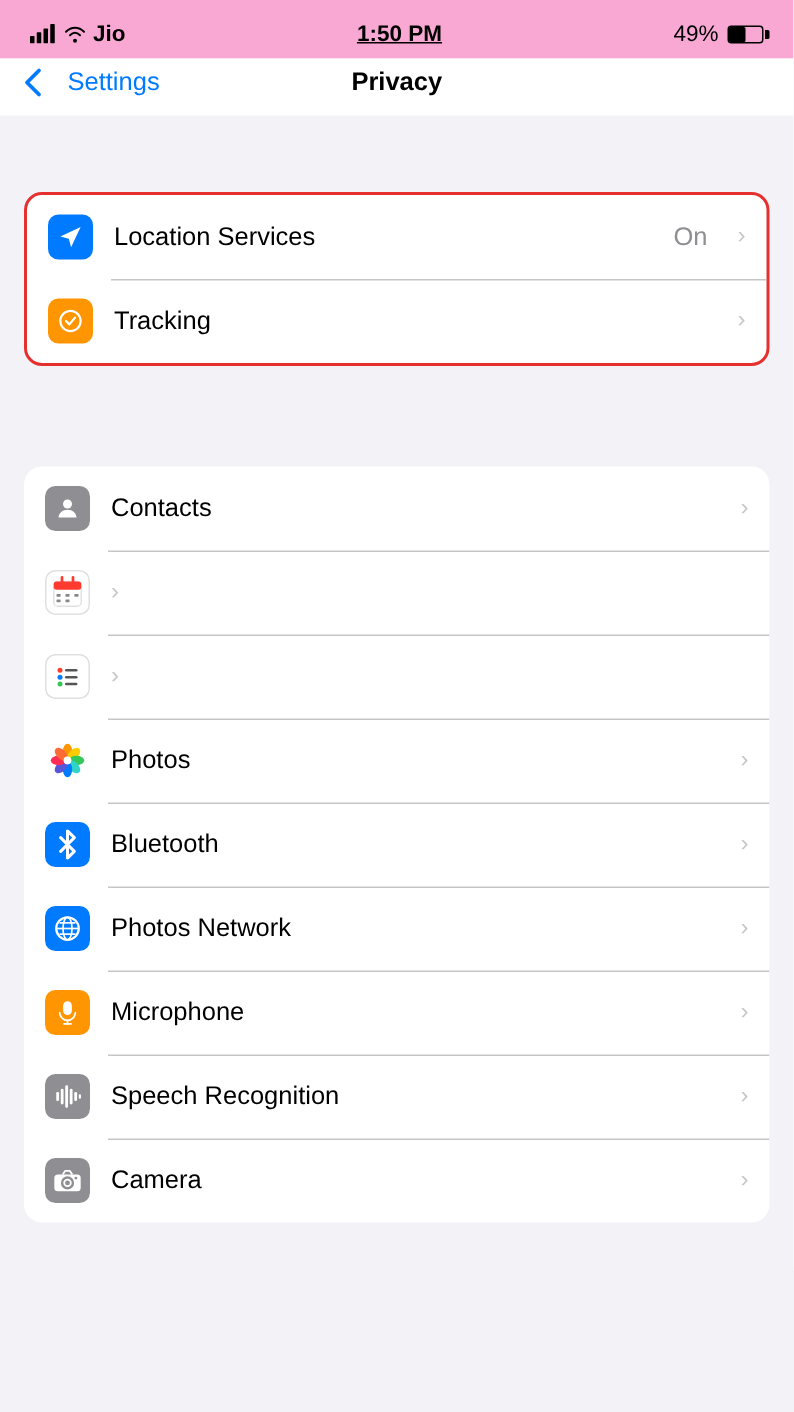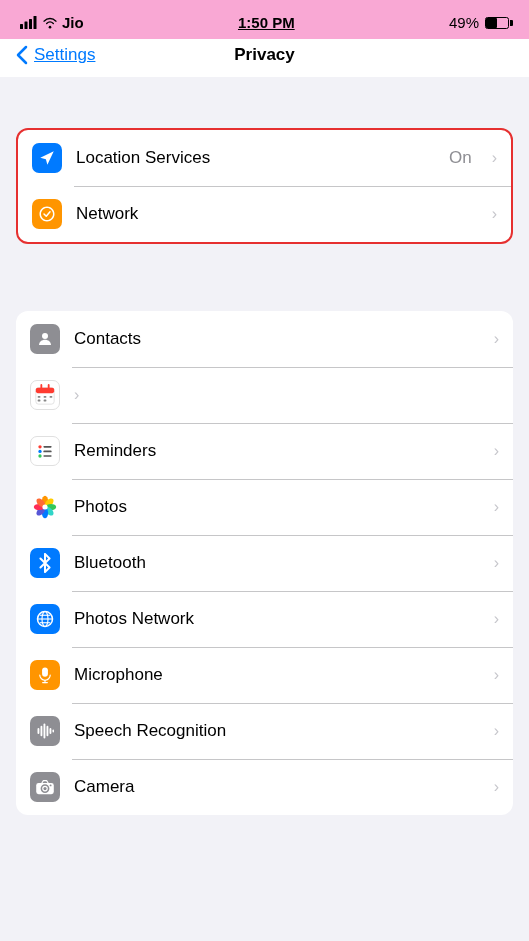--- a/index.html
+++ b/index.html
@@ -75,22 +75,21 @@
       position: relative;
     }
     .nav-back {
       position: absolute;
       left: 16px;
       display: flex;
       align-items: center;
       color: #007aff;
       font-size: 17px;
       cursor: pointer;
-      gap: 6px;
-      text-decoration: underline;
+      gap: 17px;
     }
     .nav-back svg {
       width: 12px;
       height: 20px;
     }
     .nav-title {
       font-size: 17px;
       font-weight: 600;
       text-align: center;
     }
@@ -224,21 +223,21 @@
     </div>
   </div>
 
   <div class="settings-row">
     <div class="row-icon icon-orange">
       <svg width="18" height="18" viewBox="0 0 24 24" fill="white">
         <path d="M12 2C6.48 2 2 6.48 2 12s4.48 10 10 10 10-4.48 10-10S17.52 2 12 2zm0 18c-4.42 0-8-3.58-8-8s3.58-8 8-8 8 3.58 8 8-3.58 8-8 8z"></path>
         <path d="M8 12l3 3 5-6" stroke="white" stroke-width="2" fill="none" stroke-linecap="round" stroke-linejoin="round"></path>
       </svg>
     </div>
-    <span class="row-label">Network</span>
+    <span class="row-label">Tracking</span>
     <div class="row-right">
       <span class="chevron">›</span>
     </div>
   </div>
 
 </div>
 
 <div class="section-gap"></div>
 
 <div class="card-group">
@@ -279,21 +278,20 @@
     <div class="row-icon" style="background:#fff;border:1px solid #e0e0e0;">
       <svg width="20" height="20" viewBox="0 0 24 24">
         <circle cx="6" cy="7" r="2" fill="#ff3b30"></circle>
         <rect x="10" y="6" width="10" height="2" rx="1" fill="#555"></rect>
         <circle cx="6" cy="12.5" r="2" fill="#007aff"></circle>
         <rect x="10" y="11.5" width="10" height="2" rx="1" fill="#555"></rect>
         <circle cx="6" cy="18" r="2" fill="#34c759"></circle>
         <rect x="10" y="17" width="10" height="2" rx="1" fill="#555"></rect>
       </svg>
     </div>
-    <span class="row-label">Reminders</span>
     <div class="row-right">
       <span class="chevron">›</span>
     </div>
   </div>
 
   <div class="settings-row">
     <div class="row-icon" style="background:#fff;">
 
       <svg width="26" height="26" viewBox="0 0 100 100">
         <ellipse cx="50" cy="27" rx="12" ry="20" fill="#ff9500" transform="rotate(0 50 50)"></ellipse>

